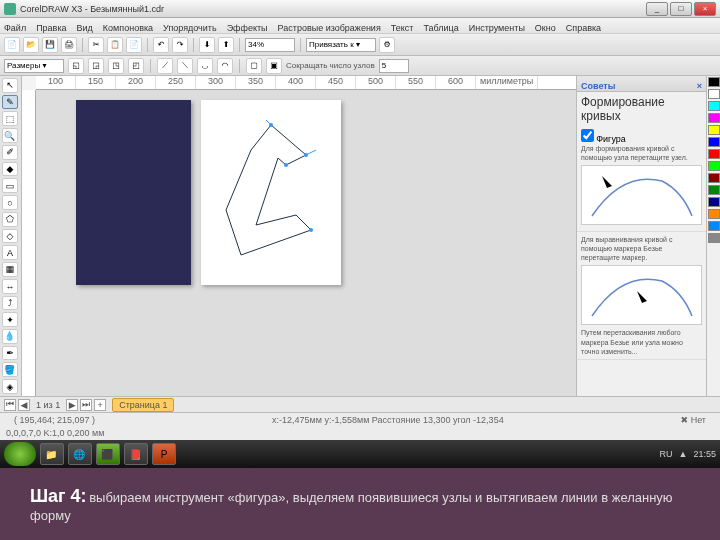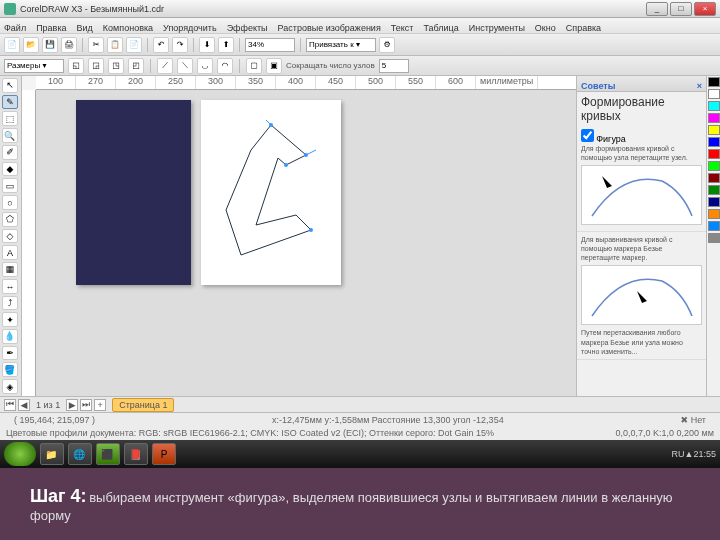--- a/index.html
+++ b/index.html
@@ -43,21 +43,21 @@
 .swatch{width:12px;height:10px;margin:1px auto;border:1px solid #888}
 .tabs{height:16px;background:#e8e8e8;border-top:1px solid #bbb;display:flex;align-items:center;padding:0 4px;gap:6px;font-size:8px;color:#555}
 .tabs .nav{display:flex;gap:2px}
 .tabs .nav span{width:12px;height:12px;background:#fff;border:1px solid #aaa;display:flex;align-items:center;justify-content:center}
 .tab-active{background:#fc6;padding:1px 6px;border:1px solid #c93;border-radius:2px}
 .status{height:14px;background:#ececec;border-top:1px solid #bbb;display:flex;align-items:center;justify-content:space-between;padding:0 14px;font-size:7px;color:#666}
 .status2{height:14px;background:#ececec;display:flex;align-items:center;justify-content:space-between;padding:0 6px;font-size:7px;color:#666}
 .taskbar{height:28px;background:linear-gradient(#3a3a3a,#111);display:flex;align-items:center;padding:0 4px;gap:4px}
 .start{width:32px;height:24px;background:radial-gradient(circle,#8c4,#260);border-radius:12px}
 .task-btn{width:24px;height:22px;background:linear-gradient(#555,#333);border:1px solid #666;border-radius:2px;display:flex;align-items:center;justify-content:center;font-size:10px}
-.tray{margin-left:auto;display:flex;align-items:flex-start;color:#ccc;font-size:8px}
+.tray{margin-left:auto;display:flex;align-items:flex-start;gap:6px;color:#ccc;font-size:8px}
 .caption{padding:18px 30px;color:#e8e8e8}
 .caption .step{font-size:18px;color:#fff;font-weight:bold}
 .caption .desc{font-size:13px;color:#ddd;line-height:1.4}
 </style>
 </head>
 <body>
 
 <div class="window">
   <div class="titlebar">
     <div class="titlebar-icon"></div>
@@ -143,21 +143,21 @@
       <div class="tool">✦</div>
       <div class="tool">💧</div>
       <div class="tool">✒</div>
       <div class="tool">🪣</div>
       <div class="tool">◈</div>
     </div>
 
     <div class="canvas-area">
       <div class="ruler-h">
         <span>100</span>
-        <span>270</span>
+        <span>150</span>
         <span>200</span>
         <span>250</span>
         <span>300</span>
         <span>350</span>
         <span>400</span>
         <span>450</span>
         <span>500</span>
         <span>550</span>
         <span>600</span>
         <span style="width:auto;padding:0 4px">миллиметры</span>
@@ -238,21 +238,20 @@
     </div>
     <span class="tab-active">Страница 1</span>
   </div>
 
   <div class="status">
     <span>( 195,464; 215,097 )</span>
     <span>x:-12,475мм y:-1,558мм Расстояние 13,300 угол -12,354</span>
     <span>✖ <span>Нет</span></span>
   </div>
   <div class="status2">
-    <span>Цветовые профили документа: RGB: sRGB IEC61966-2.1; CMYK: ISO Coated v2 (ECI); Оттенки серого: Dot Gain 15%</span>
     <span>0,0,0,7,0 K:1,0 0,200 мм</span>
   </div>
 </div>
 
 <div class="taskbar">
   <div class="start"></div>
   <div class="task-btn">📁</div>
   <div class="task-btn">🌐</div>
   <div class="task-btn" style="background:linear-gradient(#7b4,#370)">⬛</div>
   <div class="task-btn">📕</div>

